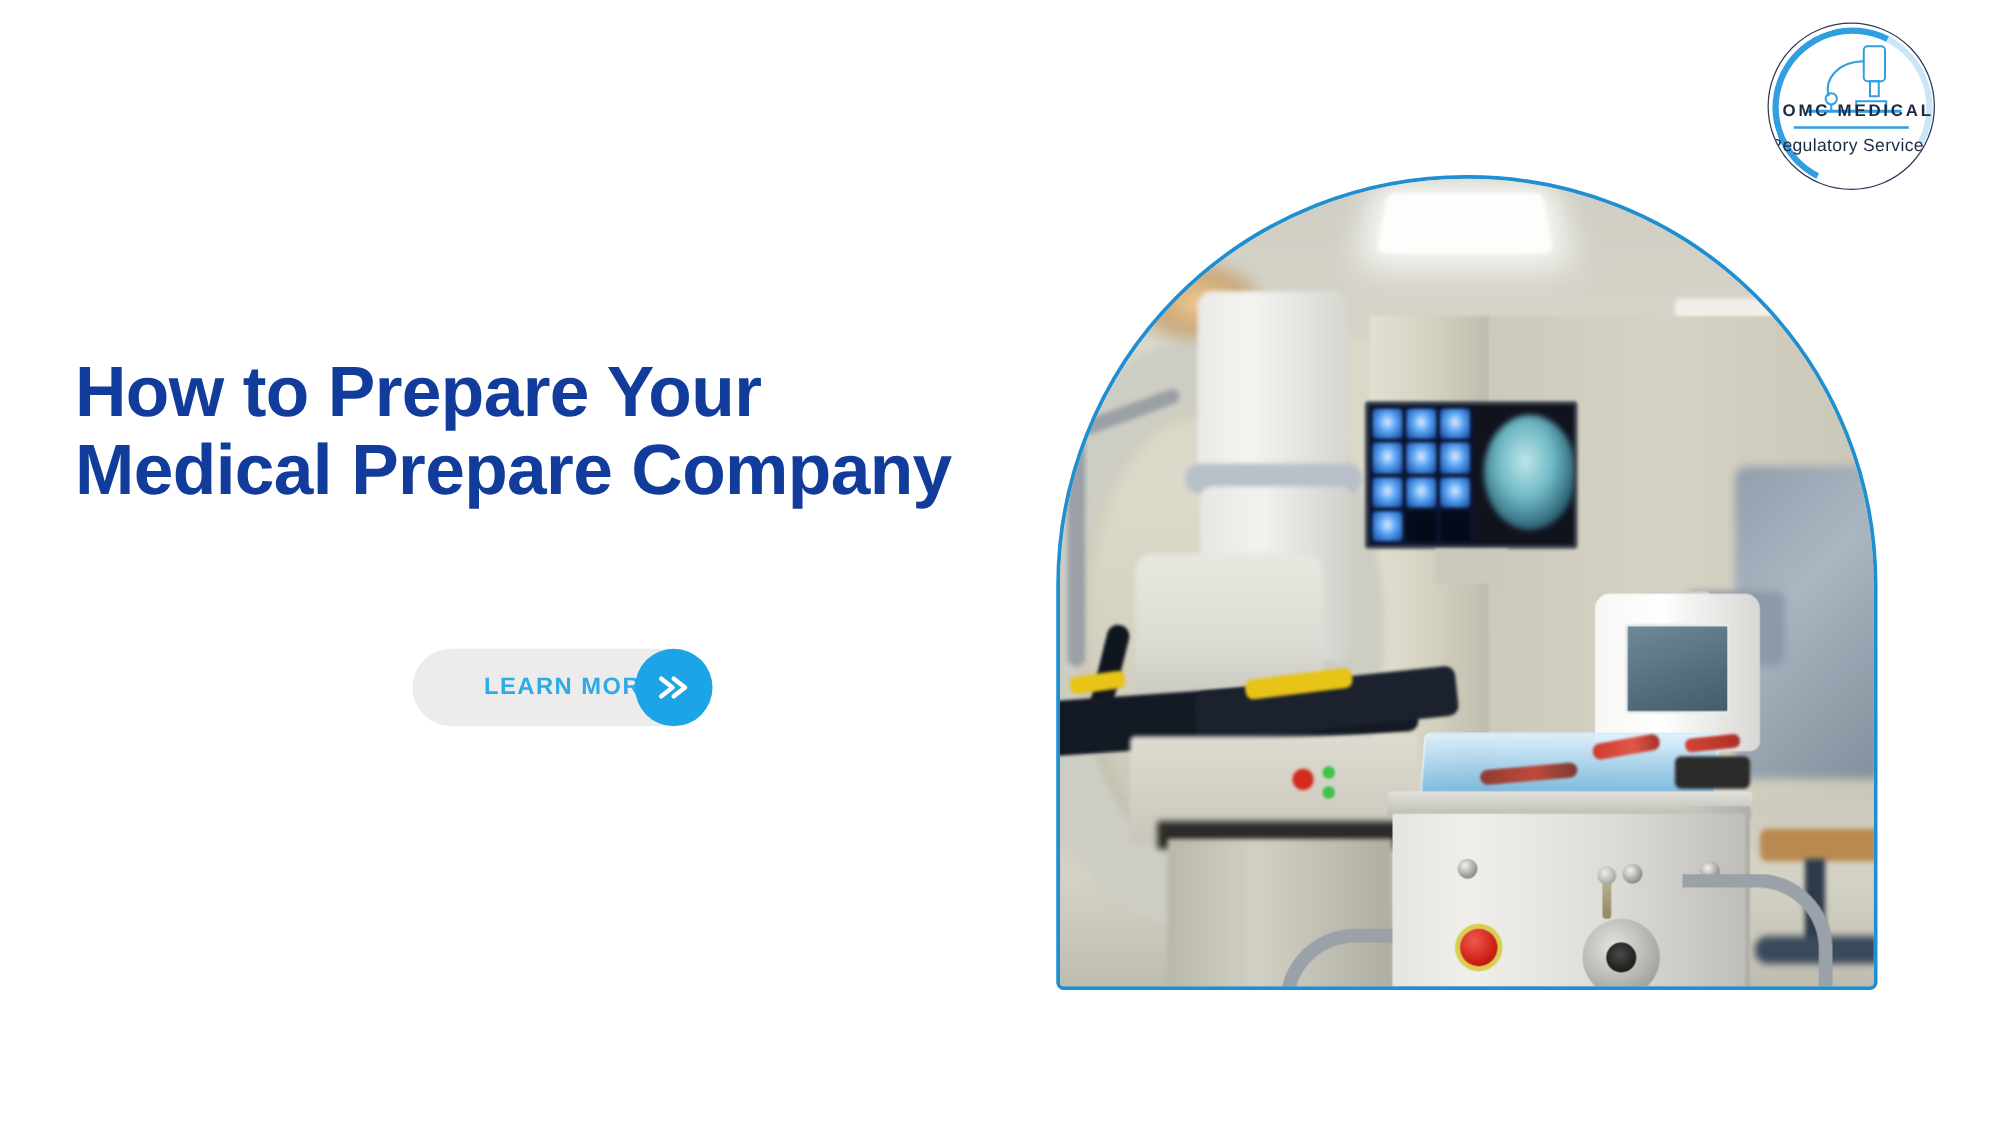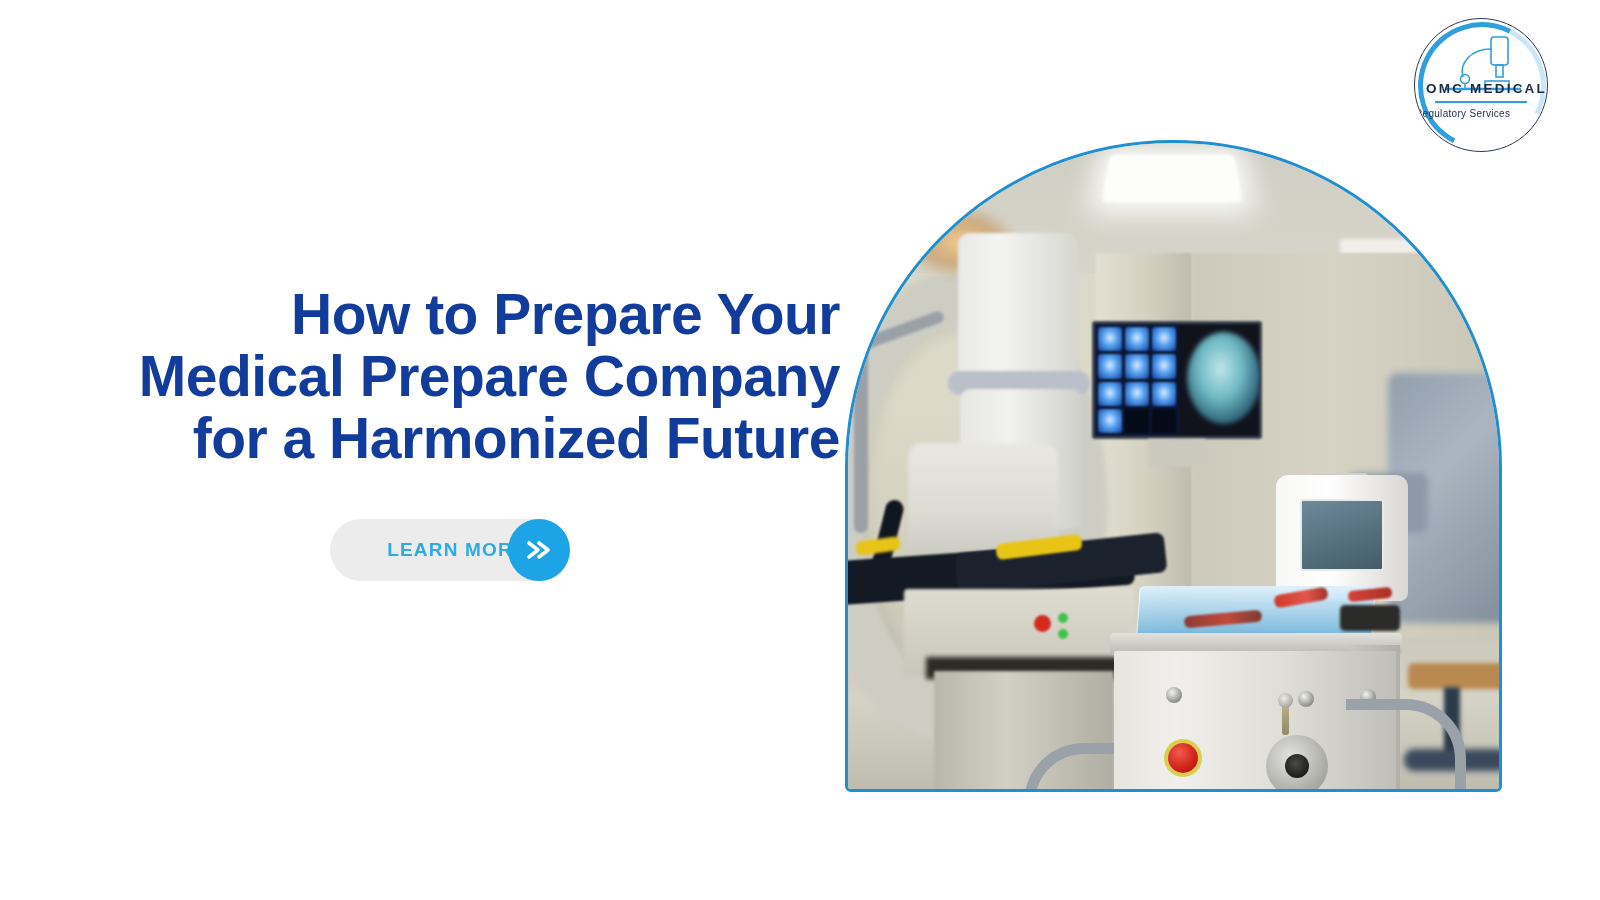--- a/index.html
+++ b/index.html
@@ -62,33 +62,34 @@
     position: absolute;
     left: 20px; right: 20px;
     top: 82px;
     height: 2px;
     background: #2f9fe0;
   }
   .logo-tag {
     position: absolute;
     left: 0; right: 0;
     top: 89px;
-    font-size: 10px;
+    text-align: center;
+    font-size: 14px;
     font-weight: 400;
     letter-spacing: 0.3px;
     color: #1b2b45;
   }
 
   
   .headline {
     position: absolute;
     left: 60px;
     top: 283px;
     width: 780px;
-    text-align: right;
+    text-align: left;
     font-size: 57px;
     line-height: 62px;
     font-weight: 700;
     letter-spacing: -0.5px;
     color: #123c9b;
   }
   .headline .ln { display: block; white-space: nowrap; }
 
   
   .cta {
@@ -597,21 +598,20 @@
     </svg>
 
     <div class="logo-name">OMC MEDICAL</div>
     <div class="logo-rule"></div>
     <div class="logo-tag">Regulatory Services</div>
   </div>
 
   <h1 class="headline">
     <span class="ln">How to Prepare Your</span>
     <span class="ln">Medical Prepare Company</span>
-    <span class="ln">for a Harmonized Future</span>
   </h1>
 
   <button class="cta">
     <span class="cta-label">LEARN MORE</span>
     <span class="cta-circle">
       <svg width="30" height="24" viewBox="0 0 30 24">
         <path d="M5 5 L14 12 L5 19" fill="none" stroke="#ffffff" stroke-width="3.6" stroke-linecap="round" stroke-linejoin="round"></path>
         <path d="M15 5 L24 12 L15 19" fill="none" stroke="#ffffff" stroke-width="3.6" stroke-linecap="round" stroke-linejoin="round"></path>
       </svg>
     </span>

